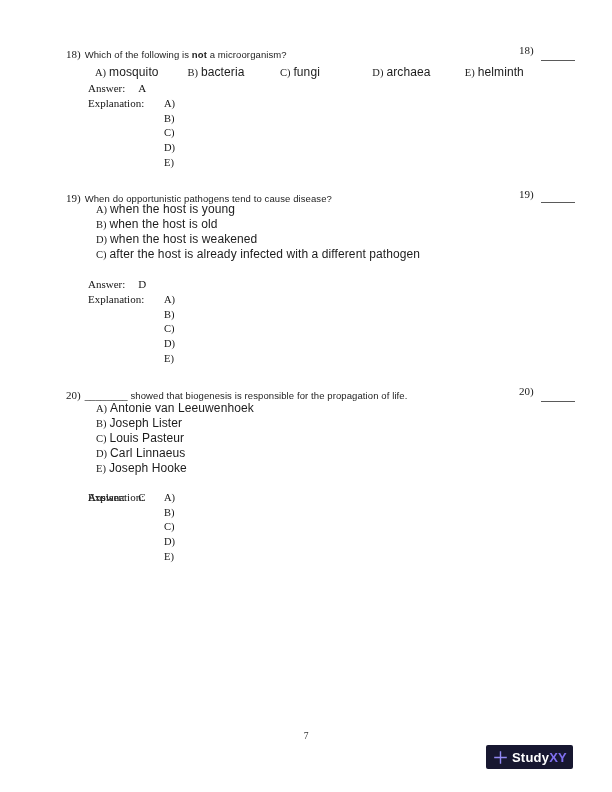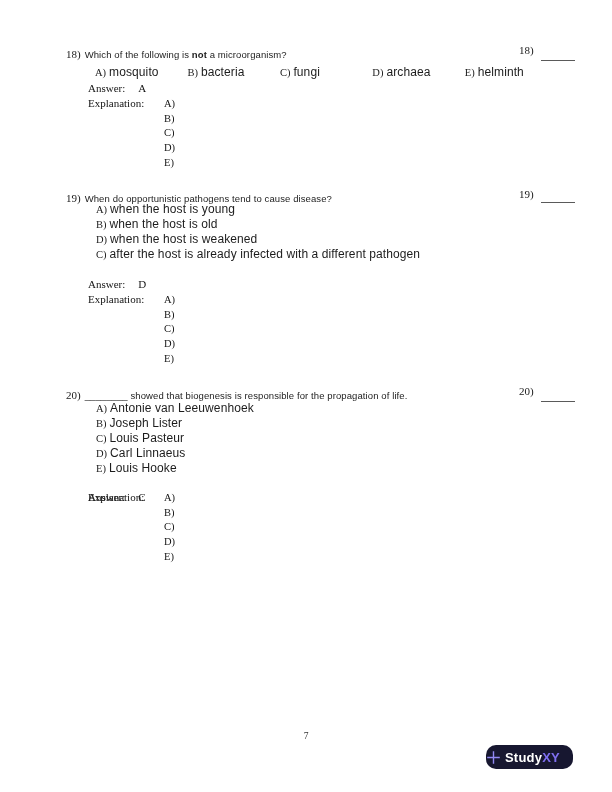--- a/index.html
+++ b/index.html
@@ -40,22 +40,22 @@
   .expl-letter { height:14.7px; line-height:14.7px; font-size:10.5px; }
 
   .ref-num { position:absolute; left:519px; top:0; font-size:11px; color:#1a1a1a; }
   .answer-blank { position:absolute; left:541px; top:15px; width:34px; height:1px;
                   border-bottom:1.4px solid #5a5a5a; }
 
   .page-number { position:absolute; left:0; top:731px; width:612px;
                  text-align:center; font-size:9.5px; color:#333; }
 
   .brand-badge { position:absolute; left:486px; top:745px; width:87px; height:24px;
-                 background:#171730; border-radius:10px;
-                 display:flex; align-items:center; padding-left:0; box-sizing:border-box; }
+                 background:#171730; border-radius:2px;
+                 display:flex; align-items:center; padding-left:7px; box-sizing:border-box; }
   .brand-plus { display:flex; align-items:center; margin-right:4px; }
   .brand-text { font-size:13px; font-weight:bold; color:#ffffff; letter-spacing:0.2px; }
   .brand-accent { color:#7f6ff0; }
 </style>
 </head>
 <body>
 
 <div class="page">
 
   <section class="question" style="top:44px; height:130px;">
@@ -115,21 +115,21 @@
 
   <section class="question" style="top:385px; height:180px;">
     <div class="stem-row">
       <span class="qnum serif">20)</span><span class="stem sans"><span>________ showed that biogenesis is responsible for the propagation of life.</span><span class="stem-bold"></span><span></span></span>
     </div>
     <div class="options options-list" style="top:14px;">
       <div class="opt-line"><span class="letter">A)</span><span class="otext">Antonie van Leeuwenhoek</span></div>
       <div class="opt-line"><span class="letter">B)</span><span class="otext">Joseph Lister</span></div>
       <div class="opt-line"><span class="letter">C)</span><span class="otext">Louis Pasteur</span></div>
       <div class="opt-line"><span class="letter">D)</span><span class="otext">Carl Linnaeus</span></div>
-      <div class="opt-line"><span class="letter">E)</span><span class="otext">Louis Hooke</span></div>
+      <div class="opt-line"><span class="letter">E)</span><span class="otext">Joseph Hooke</span></div>
     </div>
     <div class="answer-row serif" style="top:106px;">
       <span class="answer-label">Answer:</span><span>C</span>
     </div>
     <div class="expl" style="top:106px;">
       <span class="expl-label serif">Explanation:</span>
       <div class="expl-letters">
         <div class="expl-letter serif">A)</div>
         <div class="expl-letter serif">B)</div>
         <div class="expl-letter serif">C)</div>

